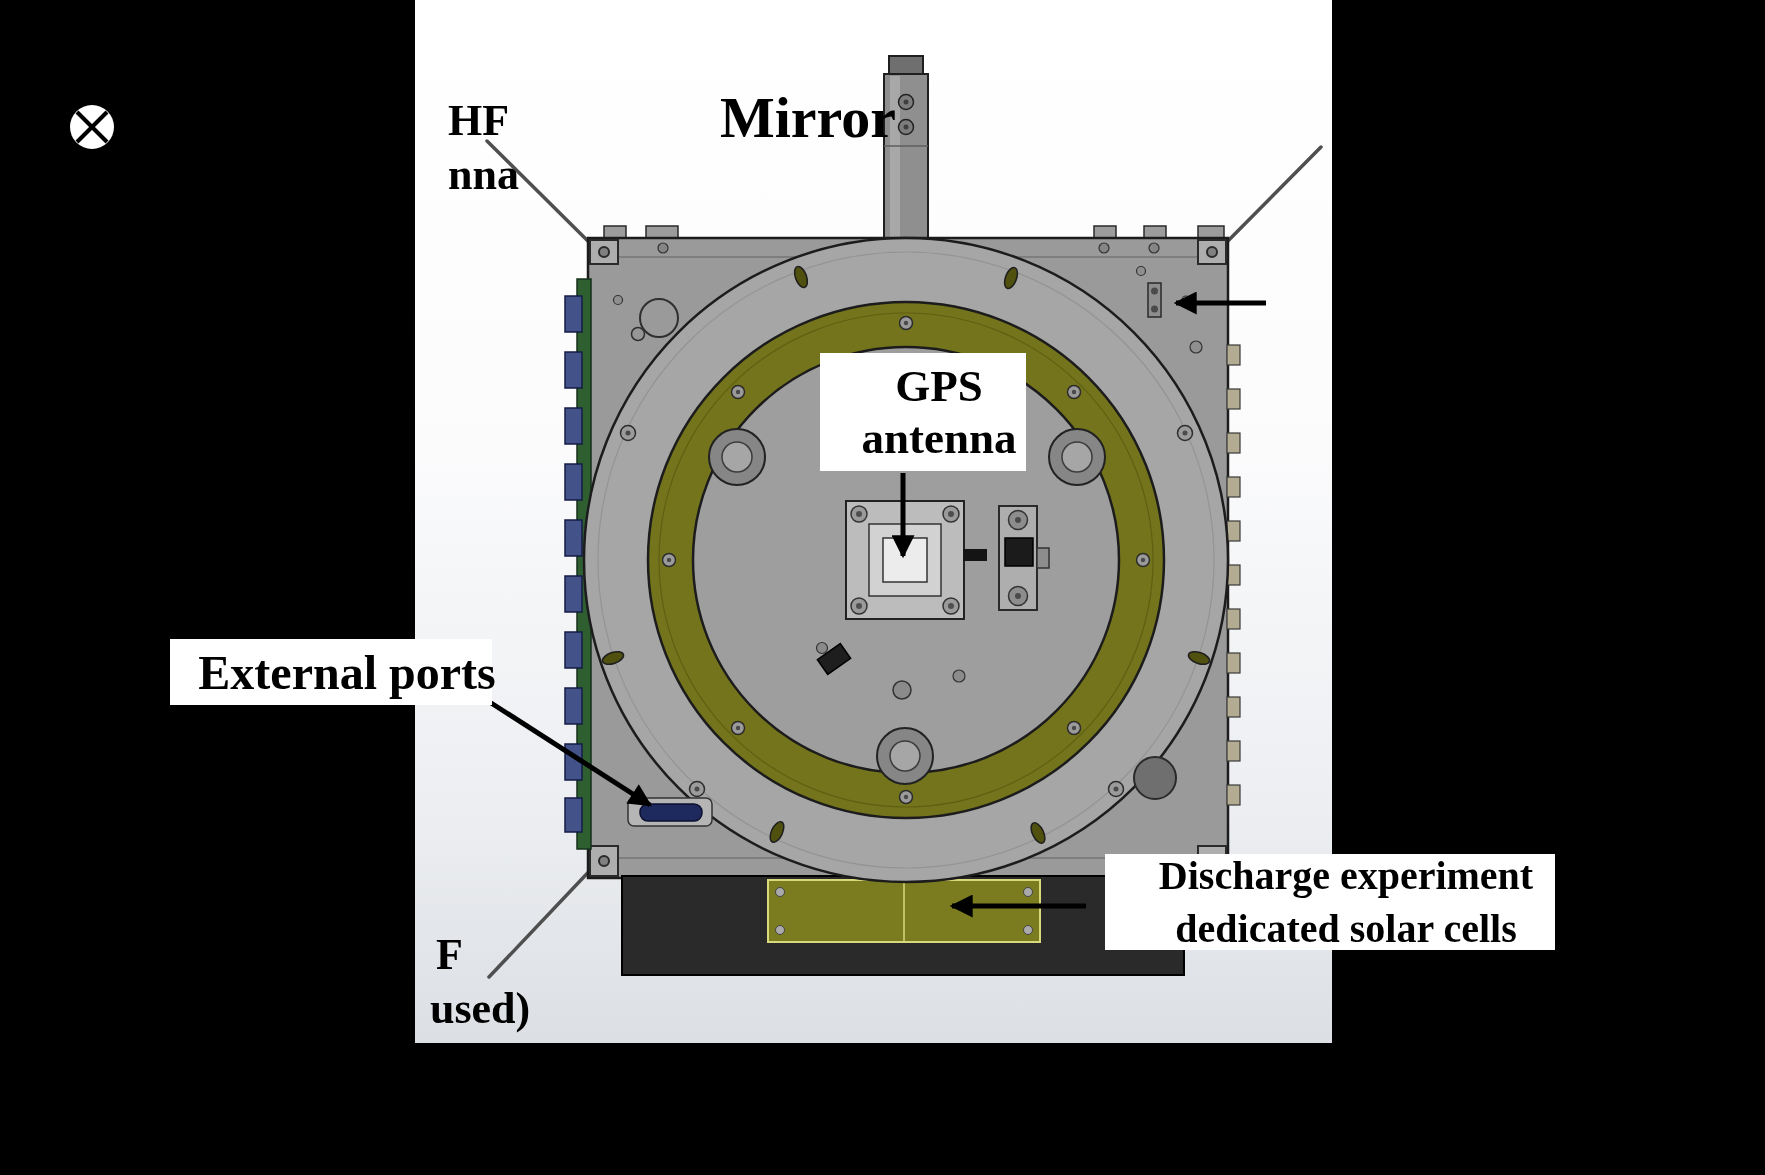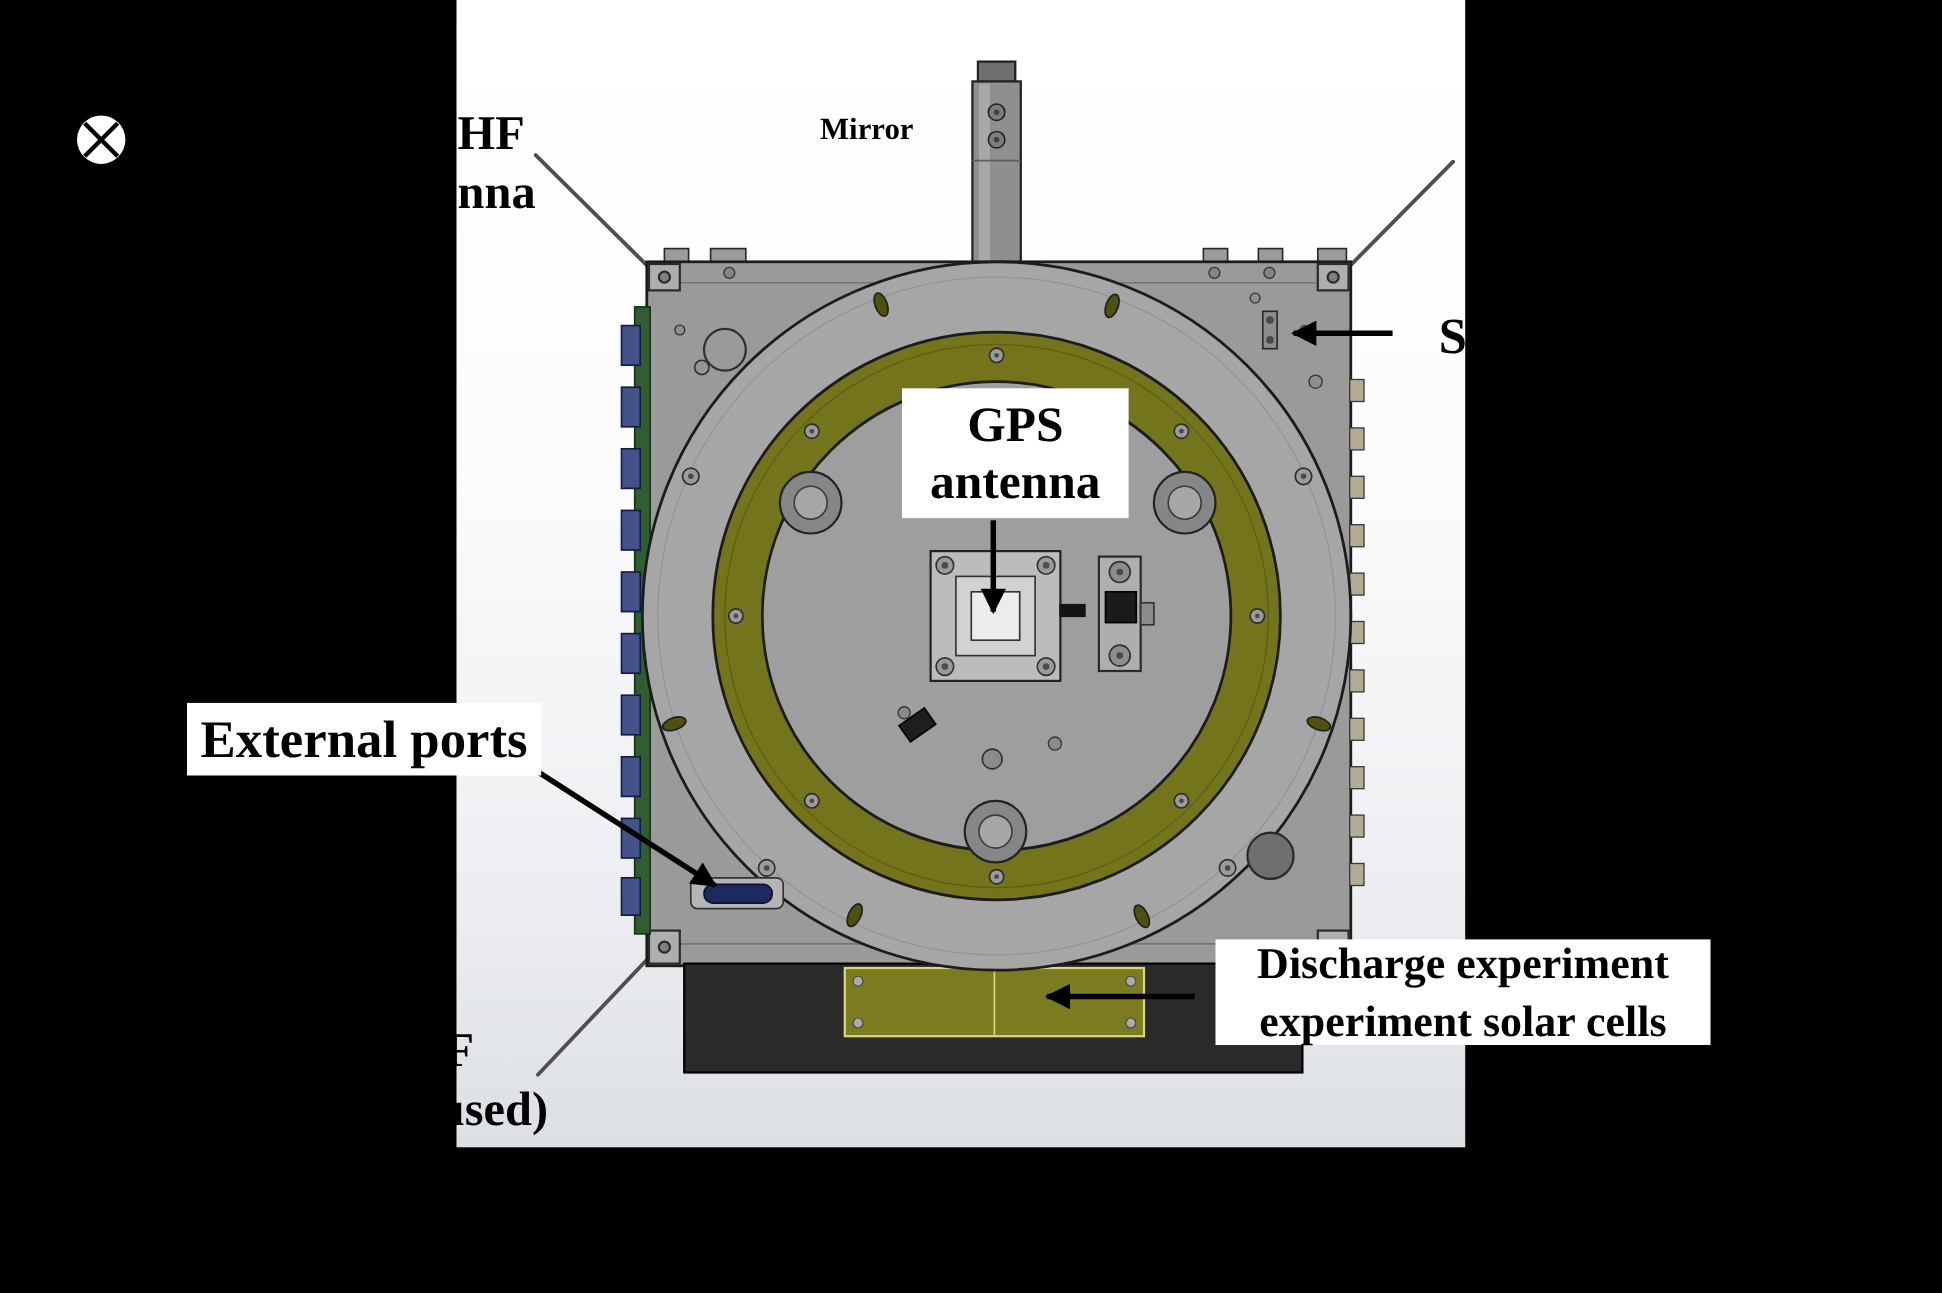--- a/index.html
+++ b/index.html
@@ -6,23 +6,23 @@
   html,body { background:#000; width:1765px; height:1175px; overflow:hidden; }
   .canvas {
     position:relative; width:1765px; height:1175px; background:#000;
     font-family:"Liberation Serif","DejaVu Serif",serif;
   }
   .white-area {
     position:absolute; left:415px; top:0; width:917px; height:1043px;
     background:linear-gradient(180deg,#ffffff 0%,#fcfcfd 40%,#eceef1 78%,#dcdfe4 100%);
   }
   .render { position:absolute; left:0; top:0; width:1765px; height:1175px; }
-  .fig-label { position:absolute; font-weight:700; color:#000; white-space:nowrap; }
+  .fig-label { position:absolute; font-weight:700; color:#000; white-space:nowrap;padding-left:32px; }
   .label-box { background:#ffffff; text-align:center; display:flex; flex-direction:column; justify-content:center; align-items:center;margin-left:20px; }
-  .lbl-mirror   { left:688px; top:92px;  width:200px; font-size:28px; line-height:52px; text-align:center; }
+  .lbl-mirror   { left:688px; top:92px;  width:200px; font-size:58px; line-height:52px; text-align:center; }
   .lbl-uhf      { left:416px; top:94px;  font-size:44px; line-height:54px; }
   .lbl-gps      { left:800px; top:353px; width:206px; height:118px; font-size:45px; line-height:52px; }
   .lbl-external { left:150px; top:639px; width:322px; height:66px;  font-size:48px; }
   .lbl-sensor   { left:1308px; top:283px; font-size:46px; line-height:1; }
   .lbl-discharge{ left:1085px; top:854px; width:450px; height:96px; font-size:40px; line-height:53px; }
   .lbl-vhf1     { left:404px; top:930px; font-size:44px; line-height:50px; }
   .lbl-vhf2     { left:398px; top:984px; font-size:44px; line-height:50px; }
   .icon-crossed { position:absolute; left:68px; top:103px; width:48px; height:48px; }
 </style>
 </head>
@@ -266,19 +266,19 @@
   </div>
 
   <div class="fig-label label-box lbl-external">
     <div>External ports</div>
   </div>
 
   <div class="fig-label lbl-sensor">S</div>
 
   <div class="fig-label label-box lbl-discharge">
     <div>Discharge experiment</div>
-    <div>experiment solar cells</div>
+    <div>dedicated solar cells</div>
   </div>
 
   <div class="fig-label lbl-vhf1">F</div>
   <div class="fig-label lbl-vhf2">used)</div>
 
 </div>
 
 </body></html>

